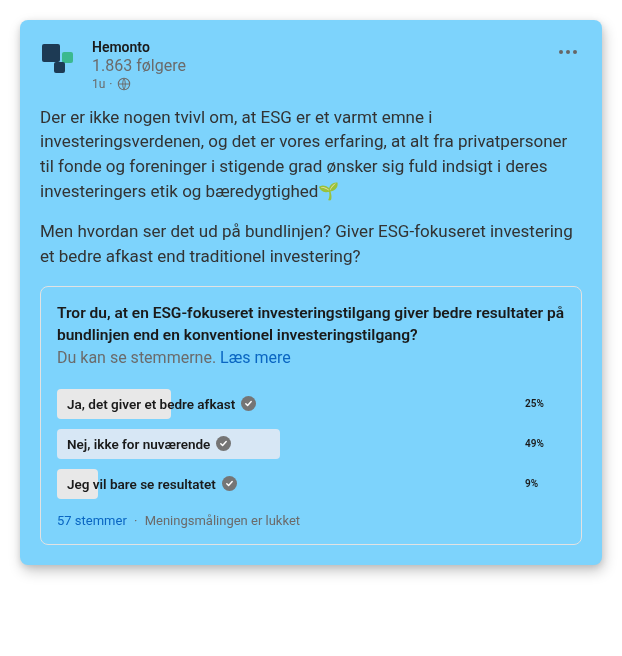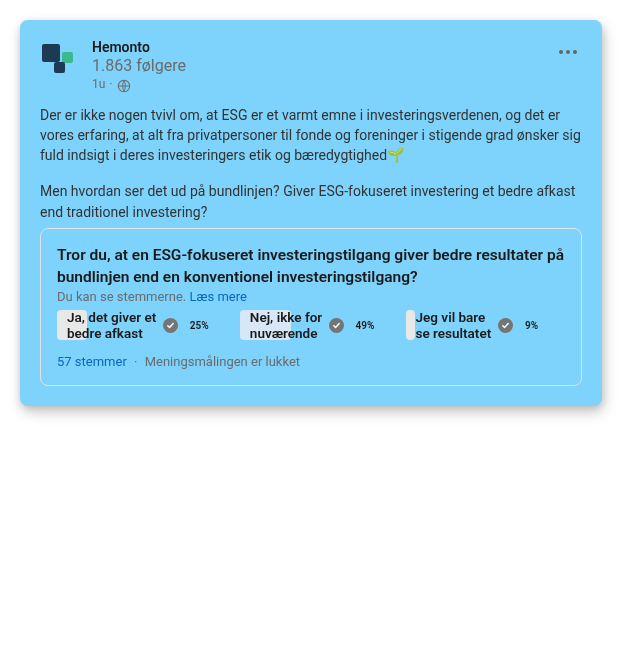--- a/index.html
+++ b/index.html
@@ -26,45 +26,45 @@
     height: 42px;
     position: relative;
     flex-shrink: 0;
   }
   .logo .sq1 { position:absolute; width:18px; height:18px; background:#1d3a54; left:2px; top:6px; border-radius:2px; }
   .logo .sq2 { position:absolute; width:11px; height:11px; background:#3bb98f; left:22px; top:14px; border-radius:2px; }
   .logo .sq3 { position:absolute; width:11px; height:11px; background:#1d3a54; left:14px; top:24px; border-radius:2px; }
   .header-info { flex:1; }
   .author-name { font-size:14px; font-weight:600; color:#1a1a1a; line-height:1.3; }
   .followers { font-size:16px; color:#6b6b6b; line-height:1.3; }
-  .timerow { display:flex; align-items:flex-end; gap:4px; font-size:12px; color:#6b6b6b; line-height:1.3; }
+  .timerow { display:flex; align-items:flex-start; gap:4px; font-size:12px; color:#6b6b6b; line-height:1.3; }
   .globe-icon { width:14px; height:14px; display:inline-flex; align-items:center; justify-content:center; }
   .menu-button { width:28px; height:28px; display:flex; align-items:center; justify-content:center; border-radius:50%; cursor:pointer; color:#666; }
   .menu-button svg { width:18px; height:4px; }
-  .post-text { font-size:14px; color:#333; line-height:1.45; margin-bottom:6px; }
+  .post-text { font-size:17px; color:#333; line-height:1.45; margin-bottom:18px; }
   .post-text p + p { margin-top:16px; }
   .poll-box {
     border:1px solid #e2e2e2;
     border-radius:8px;
     padding:16px;
   }
   .poll-question {
     font-size:15.5px;
     font-weight:600;
     color:#1a1a1a;
     line-height:1.4;
     margin-bottom:1px;
   }
   .poll-sub {
-    font-size:13px;
+    font-size:16px;
     color:#6b6b6b;
-    margin-bottom:6px;
+    margin-bottom:22px;
   }
   .poll-sub a { color:#0a66c2; text-decoration:none; cursor:pointer; }
-  .poll-options { display:flex; flex-direction:row; gap:10px; margin-bottom:14px; }
+  .poll-options { display:flex; flex-direction:column; gap:10px; margin-bottom:14px; }
   .poll-option {
     display:flex;
     align-items:center;
     justify-content:space-between;
     font-size:14px;
     font-weight:600;
     color:#1a1a1a;
   }
   .poll-bar-wrap {
     flex:1;

